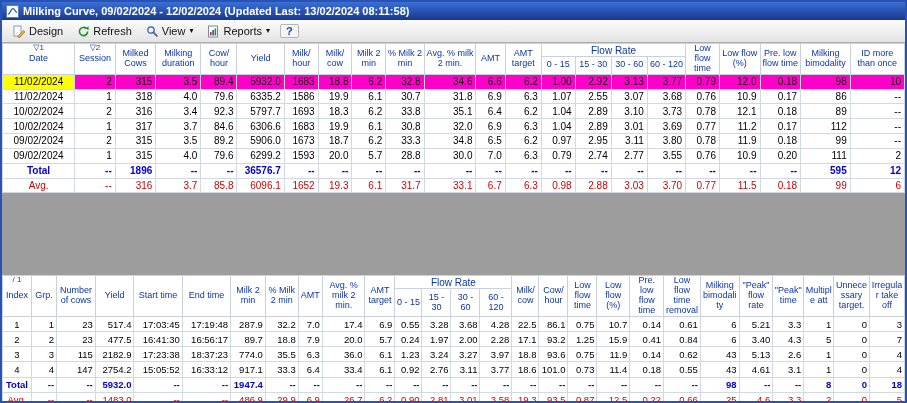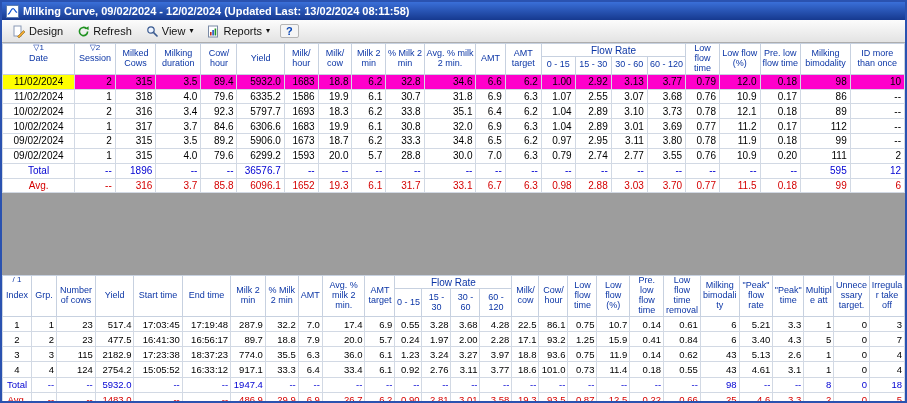--- a/index.html
+++ b/index.html
@@ -39,21 +39,21 @@
   table.grid th .sort { position:absolute; top:0; left:0; right:0; font-size:8px; color:#0c36a6; text-align:center; }
   table.grid td {
     font-size:10px; color:#000; border:1px solid #d2d9e4;
     padding:0 3px; height:13px; text-align:right;
     white-space:nowrap; overflow:hidden;
   }
   table.grid.small td { font-size:9.5px; padding:0 2px; }
   table.grid td.c0 { text-align:center; }
   tr.selected td { background:#ff00cb; }
   tr.selected td.c0 { background:#ffff00; }
-  tr.total td { color:#0000d2; }
+  tr.total td { color:#0000d2;font-weight:bold; }
   tr.avg td { color:#d40000; }
 </style>
 </head>
 <body>
 
 <div class="window">
 
   <div class="titlebar">
     <span class="appicon">
       <svg width="13" height="13" viewBox="0 0 14 14">
@@ -608,21 +608,21 @@
             <td>43</td>
             <td>5.13</td>
             <td>2.6</td>
             <td>1</td>
             <td>0</td>
             <td>4</td>
           </tr>
           <tr>
             <td class="c0">4</td>
             <td>4</td>
-            <td>124</td>
+            <td>147</td>
             <td>2754.2</td>
             <td>15:05:52</td>
             <td>16:33:12</td>
             <td>917.1</td>
             <td>33.3</td>
             <td>6.4</td>
             <td>33.4</td>
             <td>6.1</td>
             <td>0.92</td>
             <td>2.76</td>

